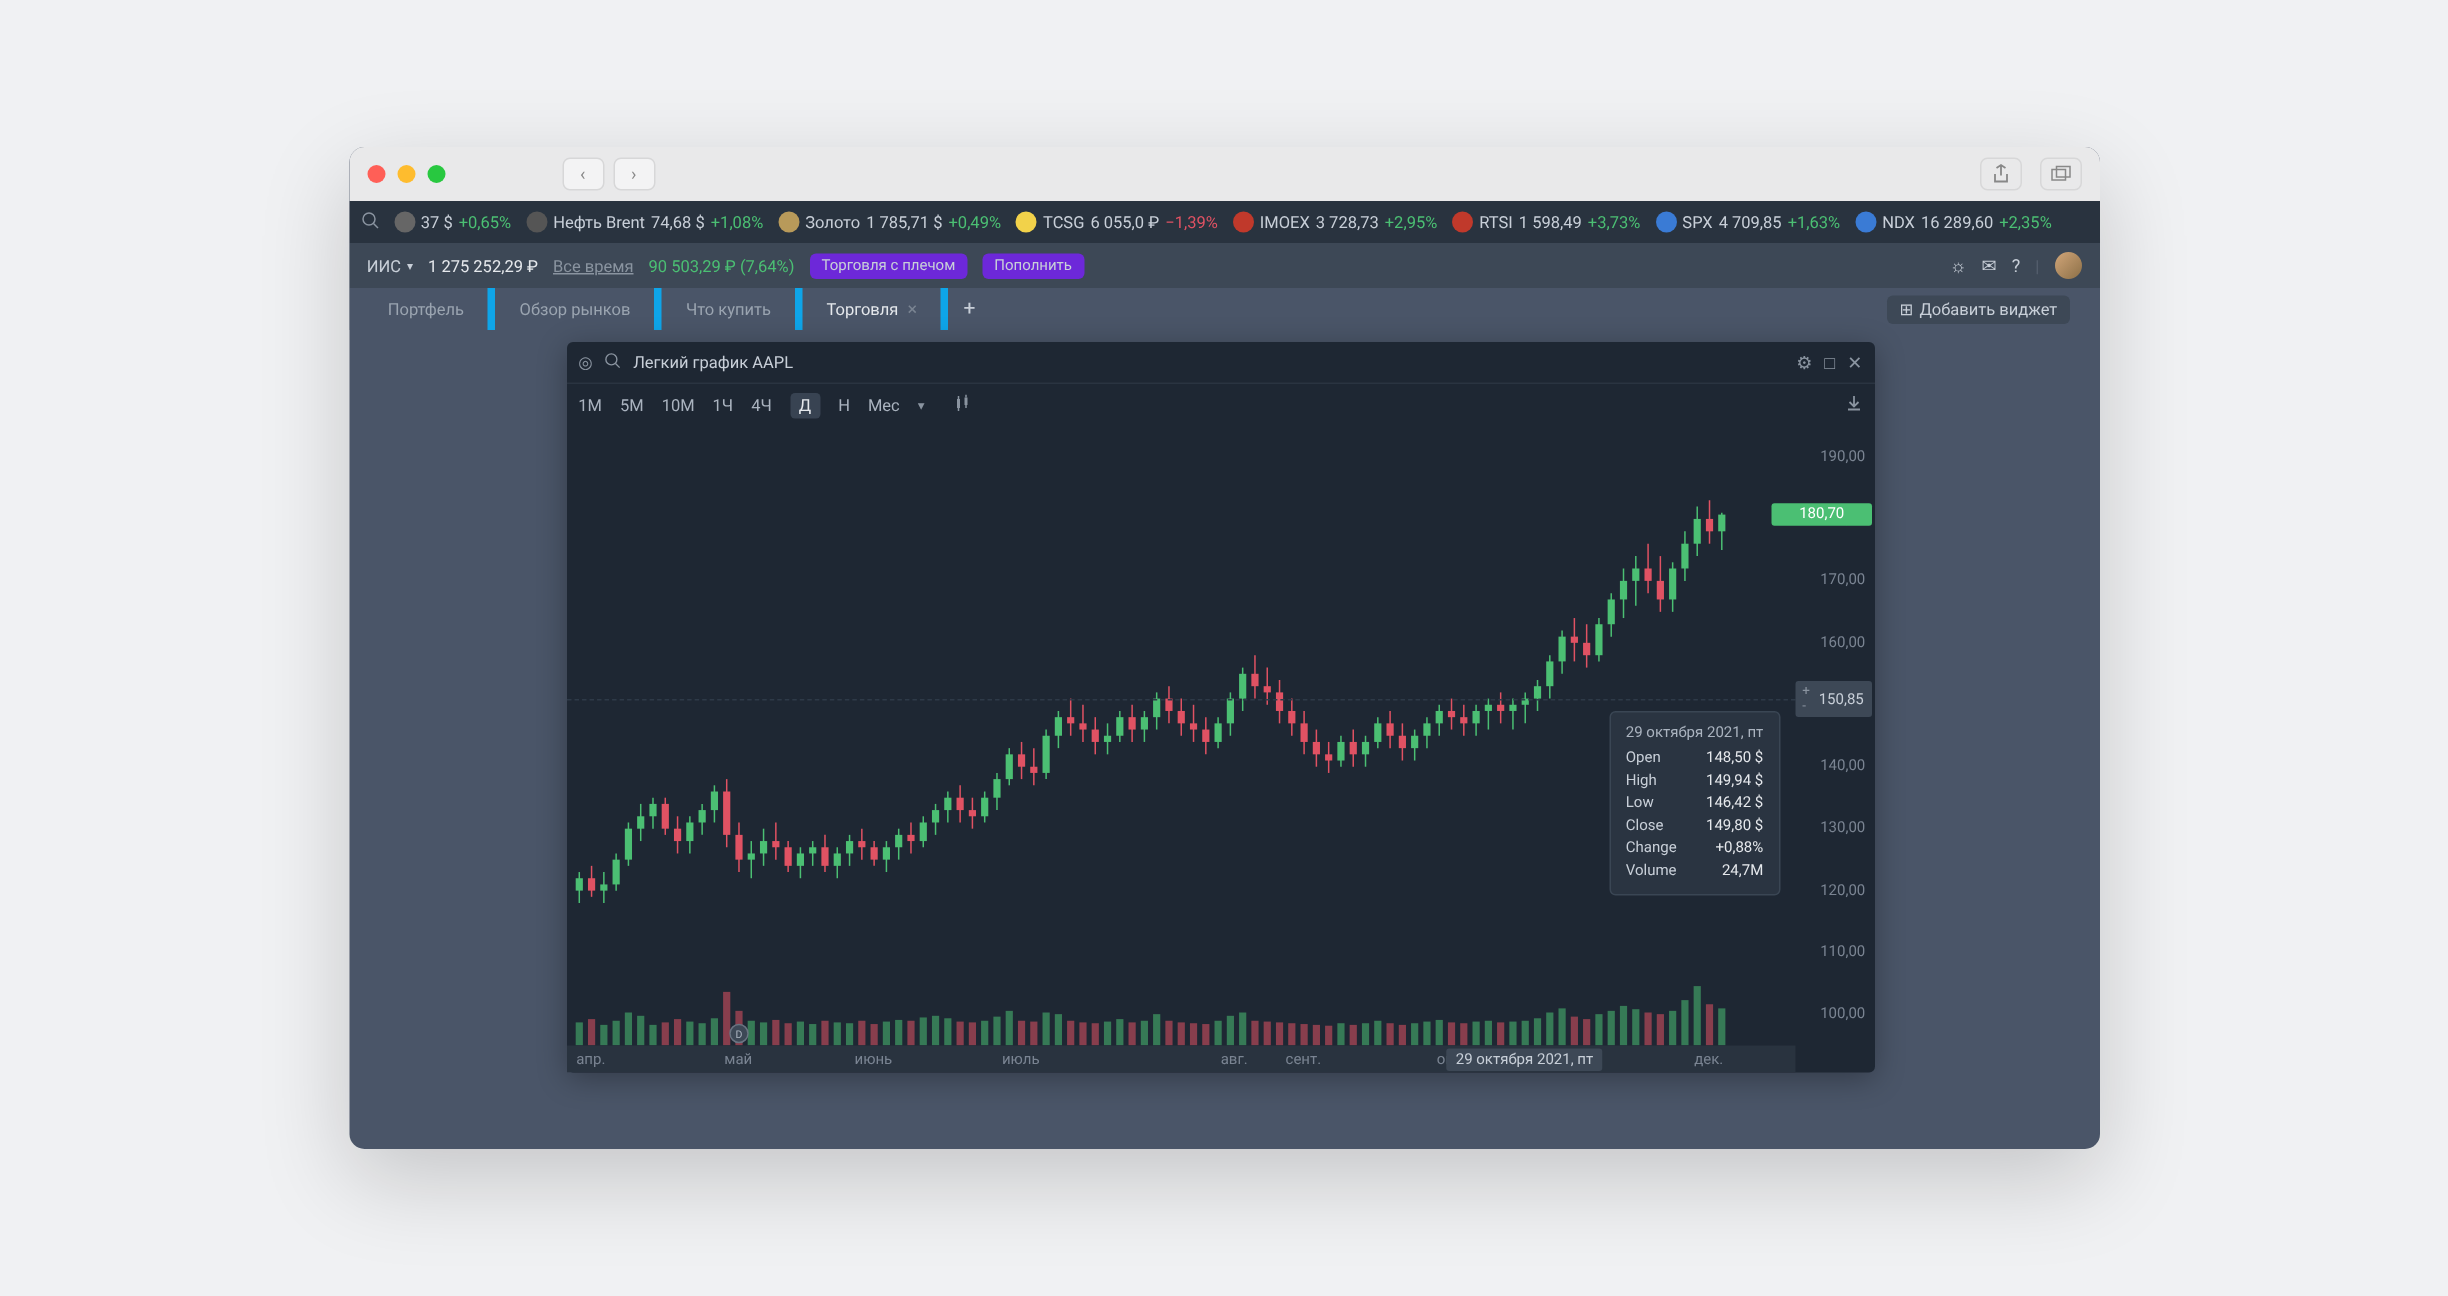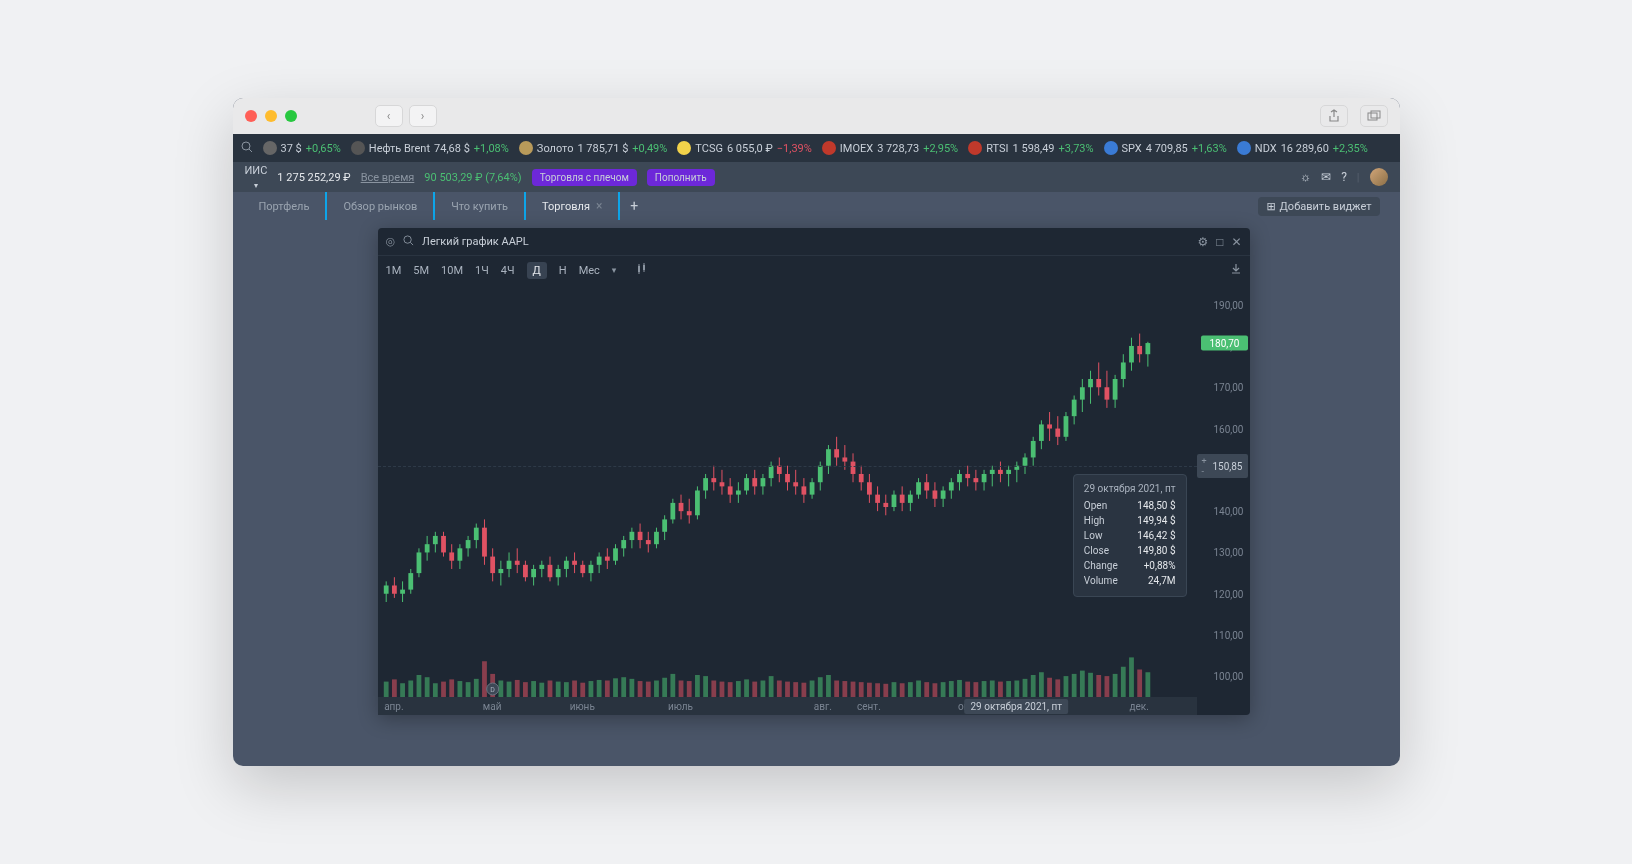--- a/index.html
+++ b/index.html
@@ -23,30 +23,30 @@
   .tickerbar { height: 28px; background: #29333f; display: flex; align-items: center; padding: 0 8px; font-size: 11px; color: #c8cfd8; gap: 4px; overflow: hidden; white-space: nowrap; }
   .ticker-item { display: flex; align-items: center; gap: 4px; margin-right: 10px; }
   .ticker-dot { width: 14px; height: 14px; border-radius: 50%; display: inline-block; background: #556; }
   .pos { color: #4bbf73; }
   .neg { color: #e05263; }
   .ticker-name { color: #c8cfd8; }
   .ticker-val { color: #c8cfd8; }
 
   
   .accountbar { height: 30px; background: #3d4856; display: flex; align-items: center; padding: 0 12px; font-size: 11px; color: #c8cfd8; gap: 10px; }
-  .acc-label { display:flex; align-items:center; gap:4px;flex-direction:column; }
+  .acc-label { display:flex; align-items:center; gap:4px; }
   .acc-val { color: #e5e8ec; }
   .chip { background: #6d28d9; padding: 3px 8px; border-radius: 4px; font-size: 10px; color:#c8cfd8; }
   .accountbar .right { margin-left:auto; display:flex; align-items:center; gap:10px; }
   .avatar { width:18px; height:18px; border-radius:50%; background: linear-gradient(135deg,#d2a679,#8b6f47); }
   .icon-sm { color:#c8cfd8; font-size:12px; }
 
   
   .tabbar { height: 28px; background: #4a5568; display: flex; align-items: center; padding: 0 10px; gap: 0; font-size: 11px; }
-  .tab { color: #9aa4b0; padding: 0 16px; height: 100%; display: flex; align-items: center; border-right: 2px solid #0ea5e9; }
+  .tab { color: #9aa4b0; padding: 0 16px; height: 100%; display: flex; align-items: center; border-right: 5px solid #0ea5e9; }
   .tab.active { color: #e5e8ec; }
   .tab-close { color:#7a8492; margin-left:6px; font-size:12px; }
   .tab-add { color:#c8cfd8; padding:0 10px; font-size:14px; }
   .tabbar .right { margin-left:auto; display:flex; align-items:center; gap:8px; padding-right:10px; }
   .add-widget { color:#c8cfd8; font-size:11px; display:flex; align-items:center; gap:4px; background:#3d4856; padding:3px 8px; border-radius:4px; }
 
   
   .chart-panel { position: absolute; left: 145px; top: 130px; width: 872px; height: 487px; background: #1e2733; border-radius: 4px; box-shadow: 0 4px 20px rgba(0,0,0,0.3); }
 
   .panel-header { height: 28px; display: flex; align-items: center; padding: 0 8px; font-size: 11px; color: #aab3bf; gap: 8px; border-bottom: 1px solid #2a3441; }
@@ -60,21 +60,21 @@
 
   .chart-body { position: relative; width: 100%; height: calc(100% - 56px); overflow: hidden; }
 
   .plot-area { position: absolute; left: 0; top: 0; right: 53px; bottom: 18px; }
   .y-axis { position: absolute; right: 0; top: 0; width: 53px; bottom: 18px; }
   .x-axis { position: absolute; left: 0; right: 53px; bottom: 0; height: 18px; display: flex; align-items: center; font-size: 10px; color: #7a8492; background: #29333f; }
   .x-label { position: absolute; transform: translateX(-50%); }
   .x-date-label { position:absolute; background:#3d4856; color:#c8cfd8; font-size:10px; padding:2px 6px; border-radius:2px; transform:translateX(-50%); }
 
   .y-tick { position: absolute; right: 6px; font-size: 10px; color: #7a8492; transform: translateY(-50%); }
-  .y-highlight { position: absolute; right: 2px; background: #4bbf73; color: #fff; font-size: 10px; padding: 2px 8px; border-radius: 2px; transform: translateY(-50%); }
+  .y-highlight { position: absolute; right: 2px; background: #4bbf73; color: #fff; font-size: 10px; padding: 2px 18px; border-radius: 2px; transform: translateY(-50%); }
   .y-crosshair { position: absolute; right: 2px; background: #3d4856; color: #c8cfd8; font-size: 10px; padding: 2px 5px; border-radius: 2px; transform: translateY(-50%); display:flex; align-items:center; gap:3px; }
   .y-crosshair::before { content:"+ -"; color:#8a94a0; font-size:9px; }
 
   .gridline { position:absolute; left:0; right:0; border-top:1px dashed #2e3a48; }
   .chart-svg { position:absolute; left:0; top:0; width:100%; height:100%; }
 
   .tooltip { position: absolute; background: #2a3441; border: 1px solid #3a4654; border-radius: 4px; padding: 8px 10px; font-size: 10px; color: #c8cfd8; min-width: 105px; }
   .tooltip .tt-title { color: #aab3bf; margin-bottom: 4px; }
   .tooltip .row { display: flex; justify-content: space-between; gap: 12px; line-height: 15px; }
   .tooltip .val { color: #e5e8ec; }

